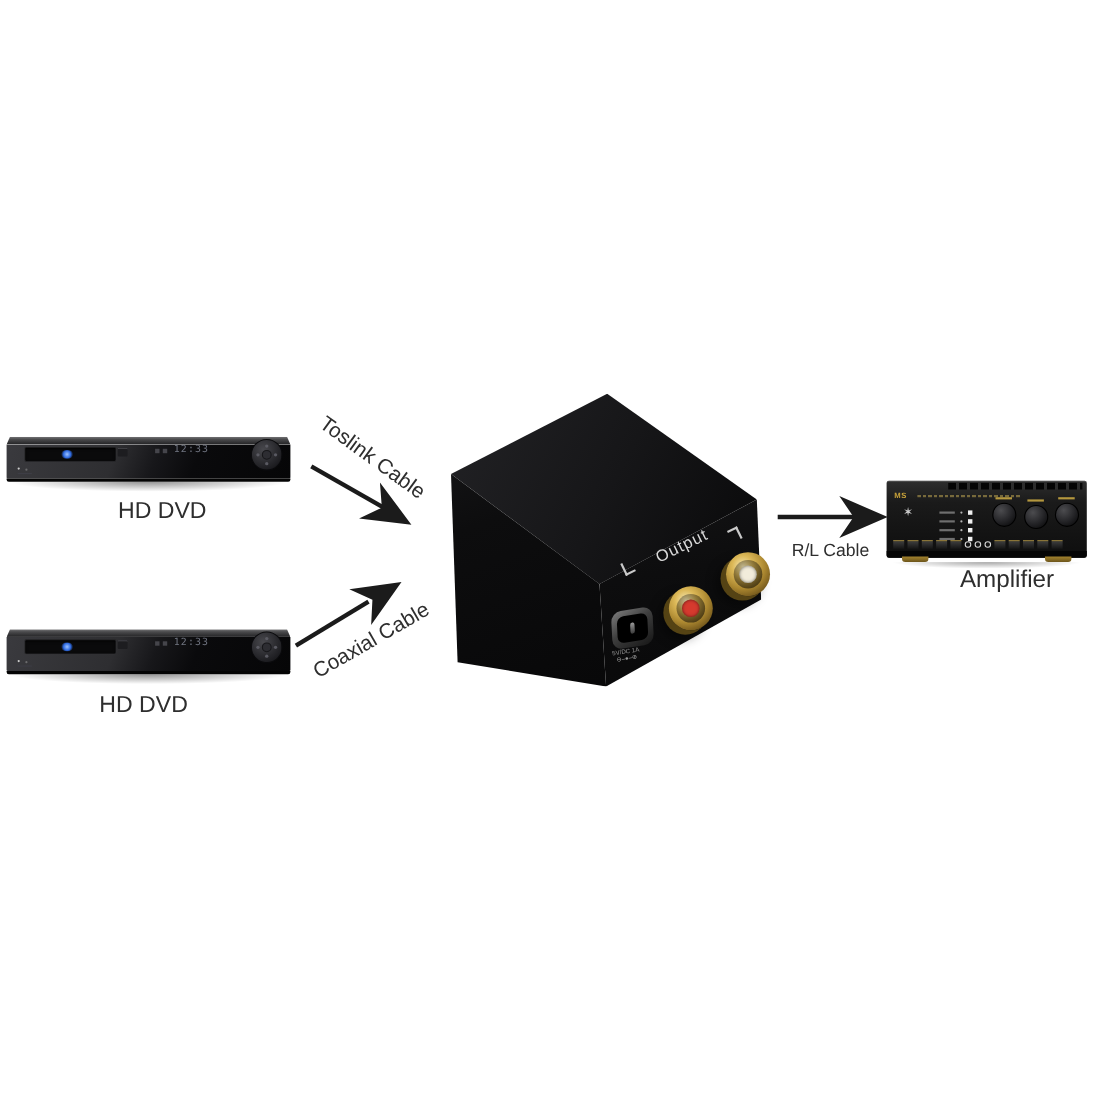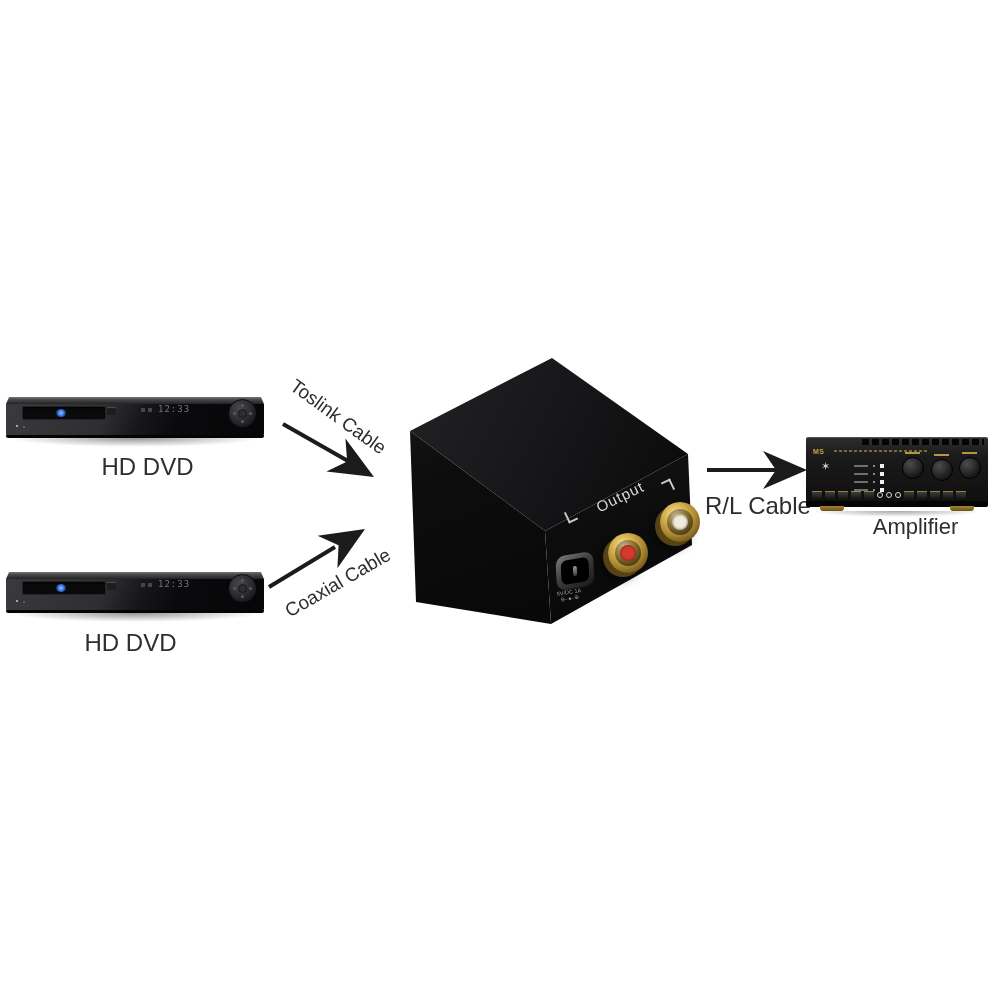--- a/index.html
+++ b/index.html
@@ -36,21 +36,21 @@
     border:1px solid #0a0a0c;}
   .p-dpad-dots{position:absolute;left:12px;top:12px;width:3px;height:3px;background:transparent;
     box-shadow:0 -8px 0 #5a5a62,0 8px 0 #5a5a62,-8px 0 0 #5a5a62,8px 0 0 #5a5a62;border-radius:50%;}
   .p-dpad-center{position:absolute;left:9px;top:9px;width:9px;height:9px;border-radius:50%;
     background:#2d2d32;border:1px solid #17171a;box-sizing:border-box;}
   .p-led{position:absolute;left:10px;top:28px;width:2px;height:2px;background:#cccccc;border-radius:50%;
     box-shadow:7px 1px 0 rgba(160,160,160,.5);}
   .p-dash{position:absolute;left:10px;top:33px;width:13px;height:1px;background:#3d3d45;}
 
   
-  .dev-label{color:var(--label_text,#2e2e2e);font-size:24px;text-align:center;}
+  .dev-label{color:var(--label_text,#2e2e2e);font-size:21px;text-align:center;}
   .cable-label{color:var(--label_text,#2e2e2e);font-size:19px;text-align:center;white-space:nowrap;}
 
   
   .conv{width:300px;height:290px;}
   .conv-face{position:absolute;left:0;top:0;width:300px;height:290px;}
   .conv-top{clip-path:polygon(152px 8px,10px 81px,145px 181px,288px 104px);
     background:linear-gradient(118deg,#232326 0%,#161618 45%,#0c0c0d 75%,#070708 100%);}
   .conv-left{clip-path:polygon(10px 81px,145px 181px,151px 274px,16px 252px);
     background:linear-gradient(160deg,#1a1a1c 0%,#0d0d0e 35%,#060607 100%);}
   .conv-right{clip-path:polygon(145px 181px,288px 104px,292px 195px,151px 274px);
@@ -160,21 +160,21 @@
     <div class="p-dpad-dots"></div>
     <div class="p-dpad-center"></div>
   </div>
   <div class="p-led"></div>
   <div class="p-dash"></div>
 </div>
 <div class="abs dev-label" style="left:78px;top:629px;width:105px;">HD DVD</div>
 
 <div class="abs cable-label" style="left:268px;top:406px;width:140px;transform:rotate(36deg);">Toslink Cable</div>
 <div class="abs cable-label" style="left:268px;top:572px;width:140px;transform:rotate(-30deg);">Coaxial Cable</div>
-<div class="abs cable-label" style="left:705px;top:492px;width:100px;font-size:24px;">R/L Cable</div>
+<div class="abs cable-label" style="left:705px;top:492px;width:100px;font-size:16px;">R/L Cable</div>
 
 <div class="abs conv" style="left:400px;top:350px;">
   <div class="conv-face conv-top"></div>
   <div class="conv-face conv-left"></div>
   <div class="conv-face conv-right"></div>
 
   <div class="conv-output">Output</div>
   <div class="out-brk-r"></div>
   <div class="out-brk-l"></div>
 

